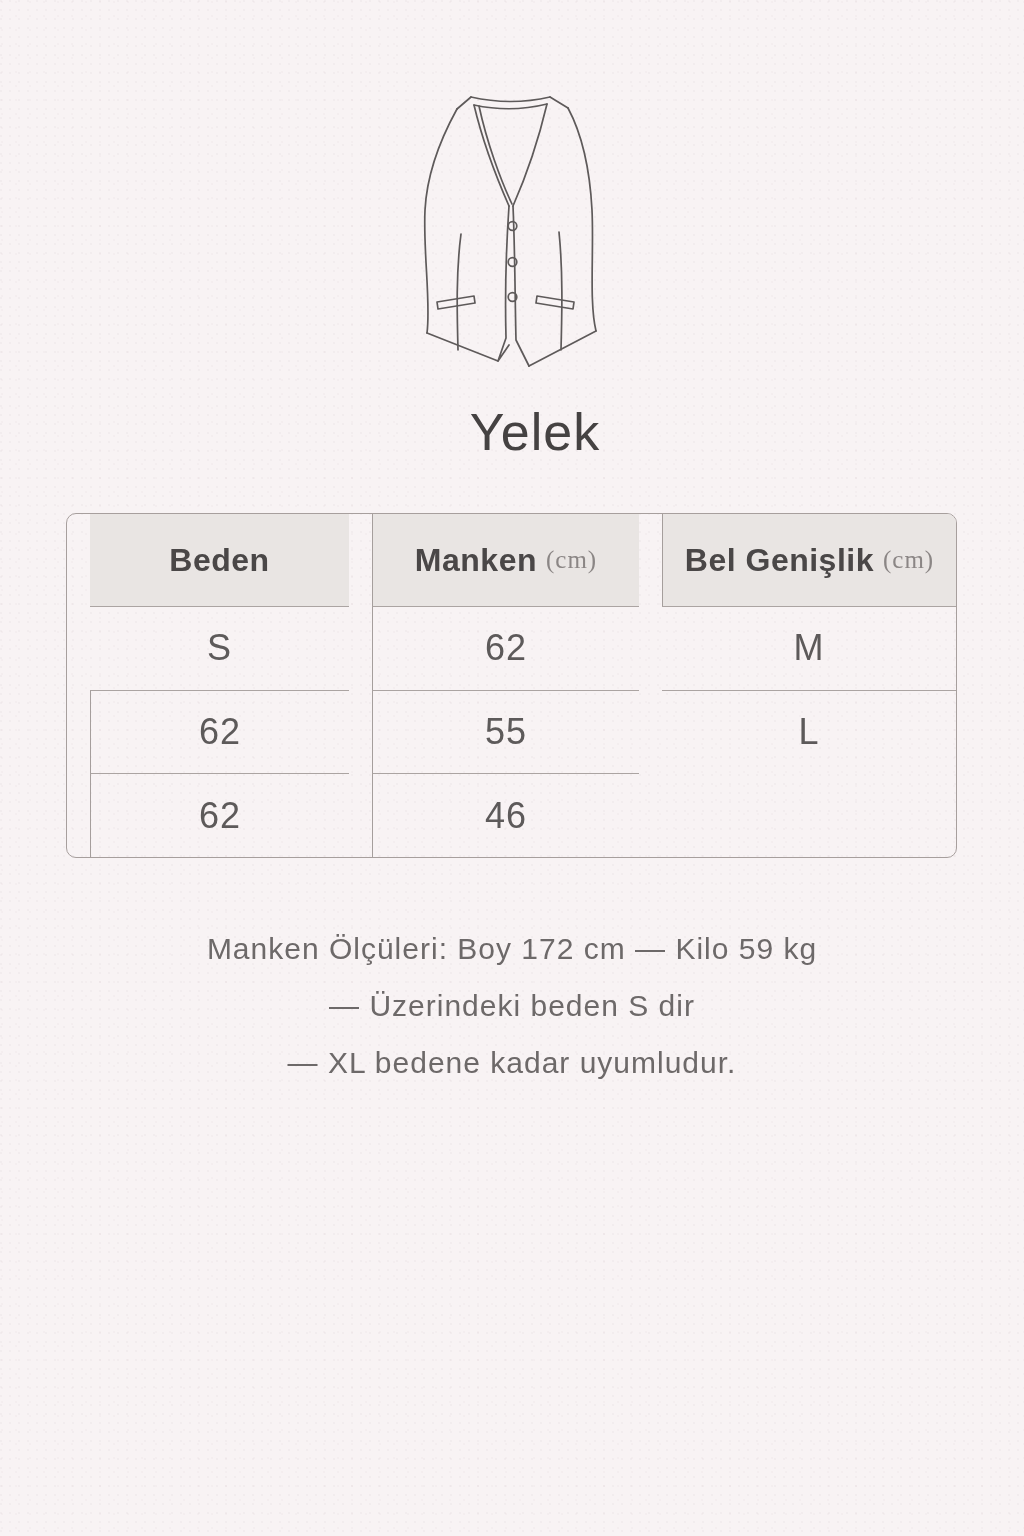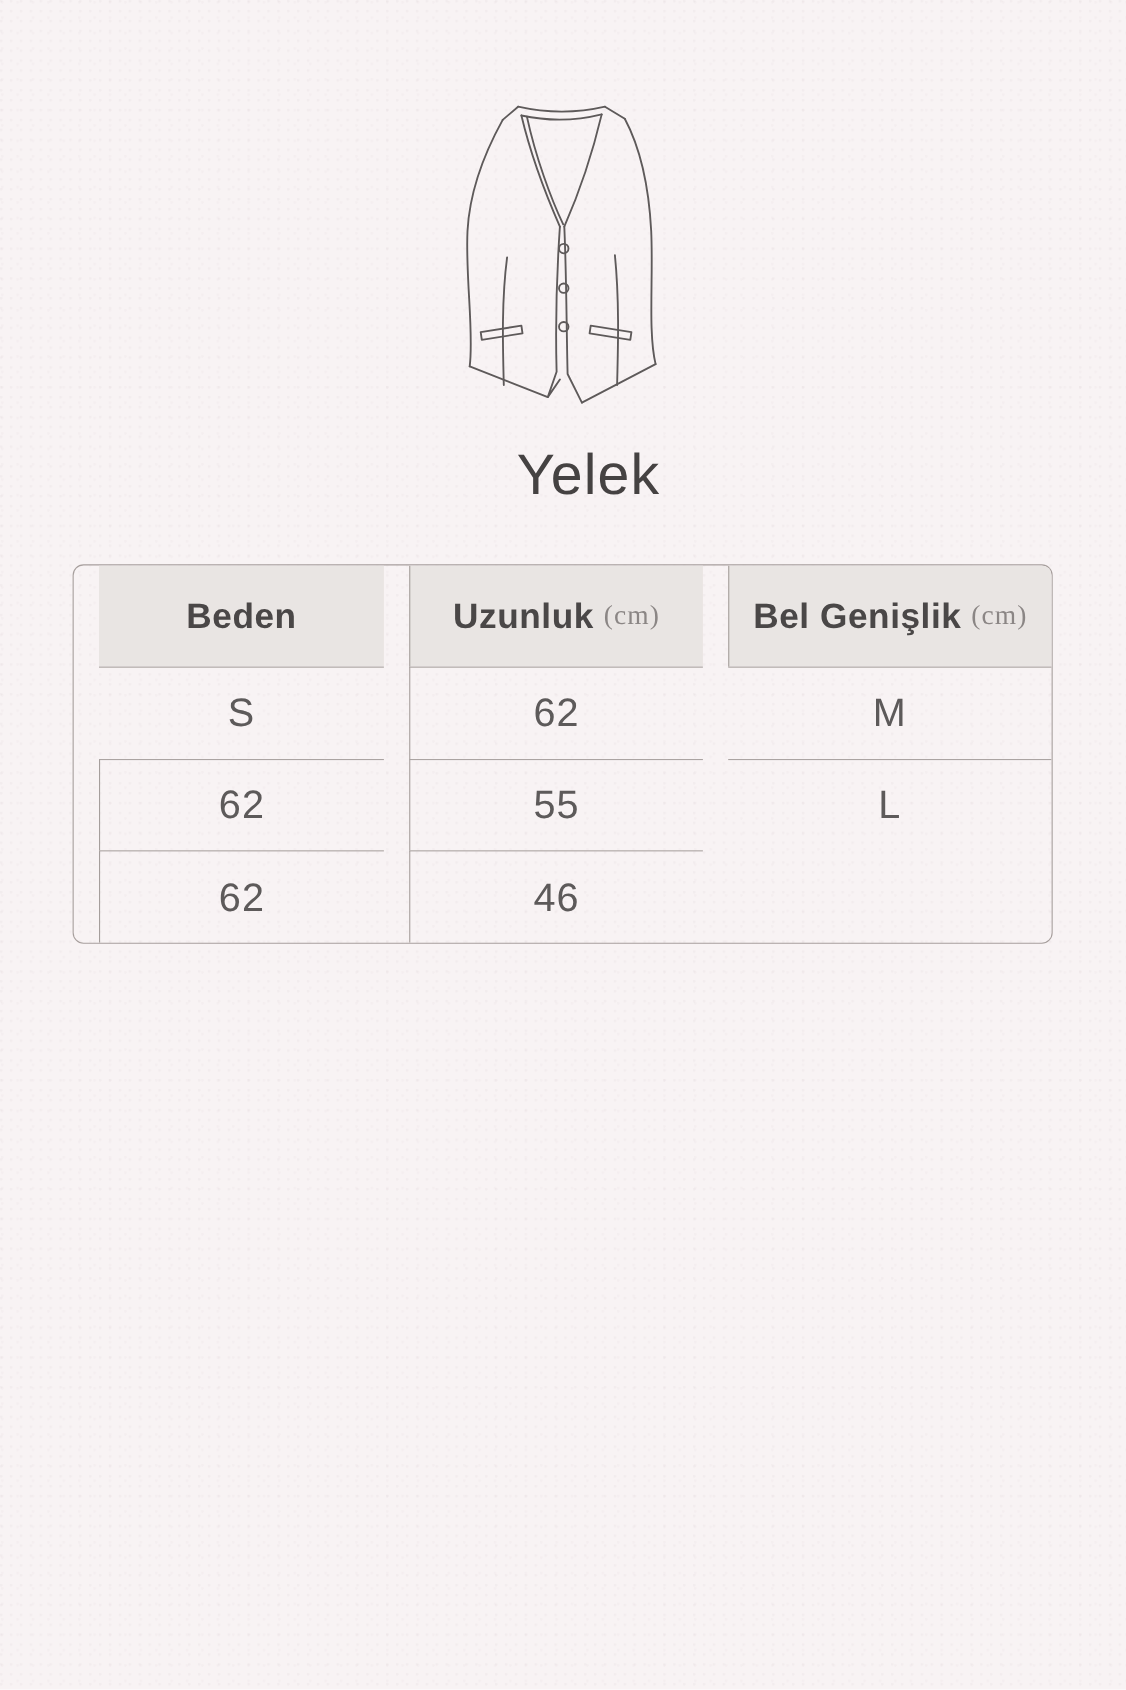--- a/index.html
+++ b/index.html
@@ -98,21 +98,21 @@
 
   <div class="title">Yelek</div>
 
   <div class="size-table">
 
     <div class="cell head col1">
       <span class="head-label">Beden</span>
         <span class="head-unit"></span>
     </div>
     <div class="cell head col2">
-      <span class="head-label">Uzunluk</span>
+      <span class="head-label">Manken</span>
         <span class="head-unit">(cm)</span>
     </div>
     <div class="cell head col3">
       <span class="head-label">Bel Genişlik</span>
         <span class="head-unit">(cm)</span>
     </div>
 
     <div class="cell body-row col1">
       <span class="cell-value">S</span>
     </div>
@@ -134,14 +134,19 @@
       <span class="cell-value">L</span>
     </div>
     <div class="cell body-row col2">
       <span class="cell-value">62</span>
     </div>
     <div class="cell body-row col3">
       <span class="cell-value">46</span>
     </div>
   </div>
 
+  <div class="notes">
+    <div>Manken Ölçüleri: Boy 172 cm — Kilo 59 kg</div>
+    <div>— Üzerindeki beden S dir</div>
+    <div>— XL bedene kadar uyumludur.</div>
+  </div>
 
 </div>
 
 </body></html>

